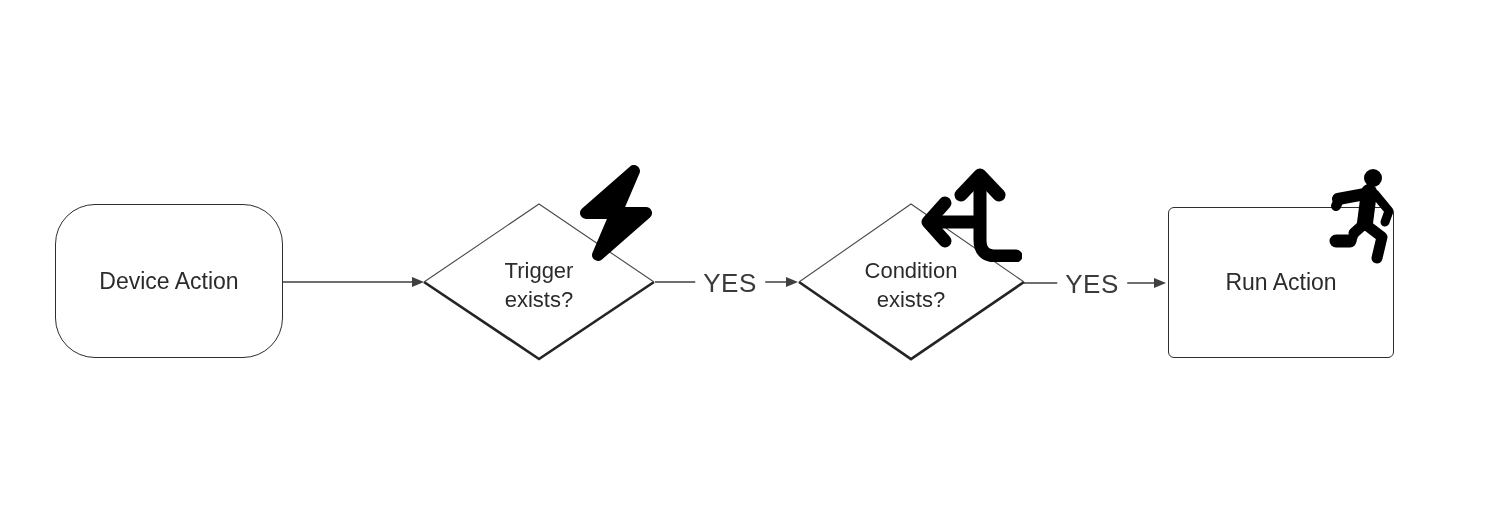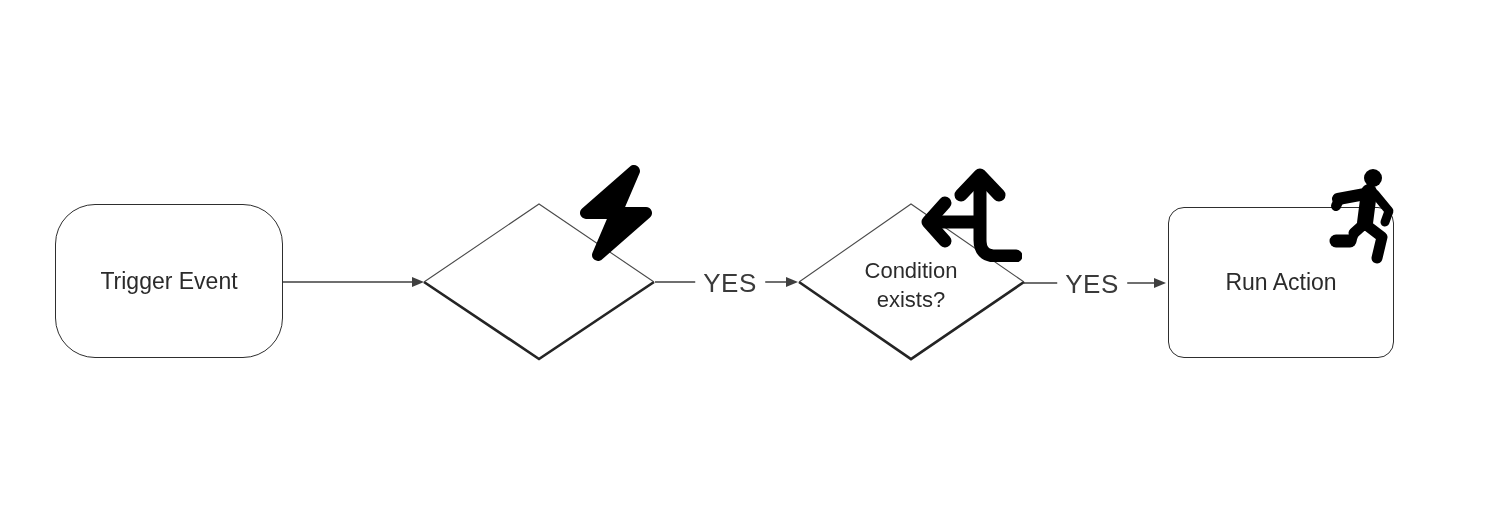--- a/index.html
+++ b/index.html
@@ -35,21 +35,21 @@
     text-align: center;
   }
   #node-device-event {
     left: 55px; top: 204px;
     width: 228px; height: 154px;
     border-radius: 40px;
   }
   #node-run-action {
     left: 1168px; top: 207px;
     width: 226px; height: 151px;
-    border-radius: 16px;
+    border-radius: 6px;
   }
   .decision-label {
     position: absolute;
     width: 132px;
     text-align: center;
     font-size: 22px;
     line-height: 29px;
     color: #2b2b2b;
     transform: translate(-50%, -50%);
     z-index: 3;
@@ -106,27 +106,28 @@
     </g>
 
     <g>
       <polygon points="799,282 911,204 1024,282 911,359" fill="#ffffff"></polygon>
       <path d="M799 282 L911 359 L1024 282" fill="none" stroke="#242424" stroke-width="2.7"></path>
       <path d="M799 282 L911 204 L1024 282" fill="none" stroke="#4a4a4a" stroke-width="1.1"></path>
     </g>
   </svg>
 
   <div class="node" id="node-device-event">
-    <span>Trigger Event</span>
+    <span>Device Action</span>
   </div>
 
   <div class="node" id="node-run-action">
     <span>Run Action</span>
   </div>
 
+  <div class="decision-label" id="label-trigger">Trigger exists?</div>
   <div class="decision-label" id="label-condition">Condition exists?</div>
 
   <span class="edge-label" id="edge-label-1">YES</span>
   <span class="edge-label" id="edge-label-2">YES</span>
 
   <svg class="icon" id="icon-bolt" width="84" height="98" viewBox="0 0 448 512" xmlns="http://www.w3.org/2000/svg">
     <path fill="#000000" d="M349.4 44.6c5.9-13.7 1.5-29.7-10.6-38.5s-28.6-8-39.9 1.8l-256 224c-10 8.8-13.6 22.9-8.9 35.3S50.7 288 64 288H175.5L98.6 467.4c-5.9 13.7-1.5 29.7 10.6 38.5s28.6 8 39.9-1.8l256-224c10-8.8 13.6-22.9 8.9-35.3s-16.6-20.7-29.9-20.7H272.5L349.4 44.6z"></path>
   </svg>
 
   <svg class="icon" id="icon-arrows" width="102" height="96" viewBox="0 0 102 96" xmlns="http://www.w3.org/2000/svg">

